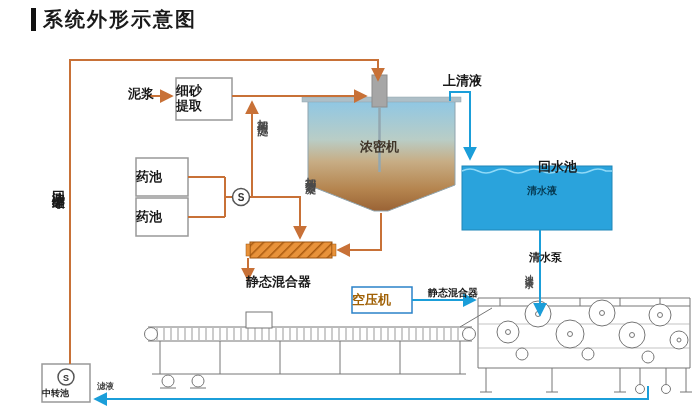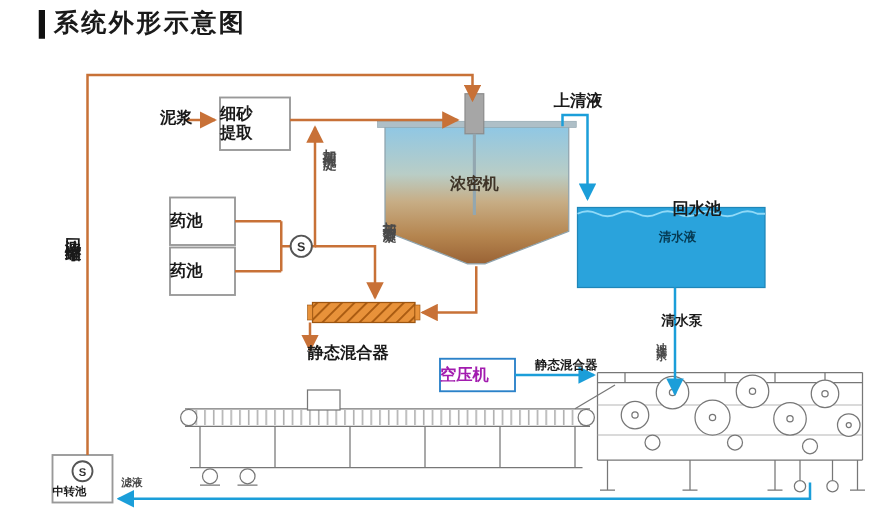--- a/index.html
+++ b/index.html
@@ -10,21 +10,21 @@
   .b{font-weight:bold;}
   .s20{font-size:20px;margin-left:17px;}
   .s13{font-size:13px;}
   .s11{font-size:11px;}
   .s10{font-size:10px;}
   .s9{font-size:9px;}
   .s8{font-size:8.5px;}
   .vtext{writing-mode:vertical-rl;text-orientation:upright;letter-spacing:2px;}
   .ctr{text-align:left;}
   .title-bar{border-left:5px solid #111;padding-left:7px;letter-spacing:2px;}
-  .blue{color:#a21caf;}
+  .blue{color:#a16207;}
   .navy{color:#063a52;}
   .gray{color:#4a4a4a;}
   .brown{color:#3f3428;}
 </style>
 </head>
 <body>
 
 <div id="stage">
 
   <svg id="diagram-svg" width="700" height="420" viewBox="0 0 700 420">

